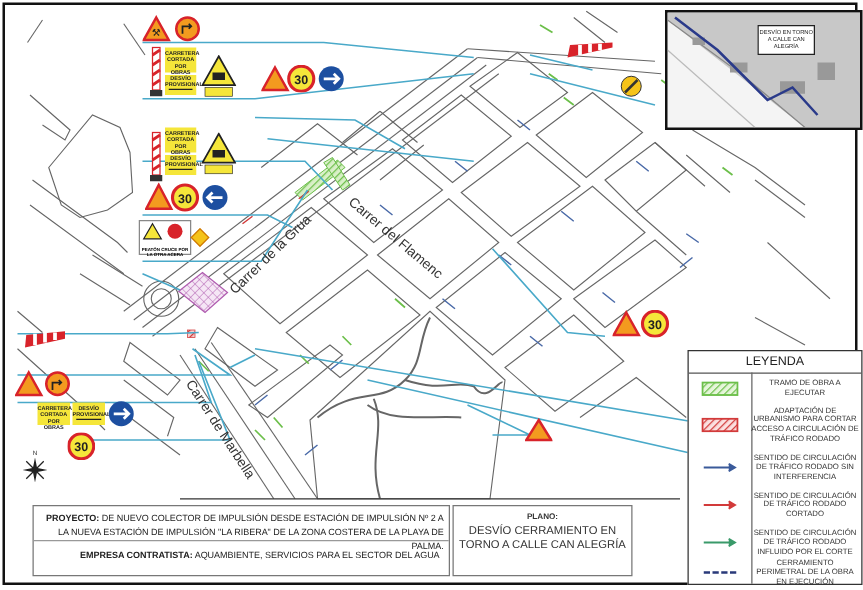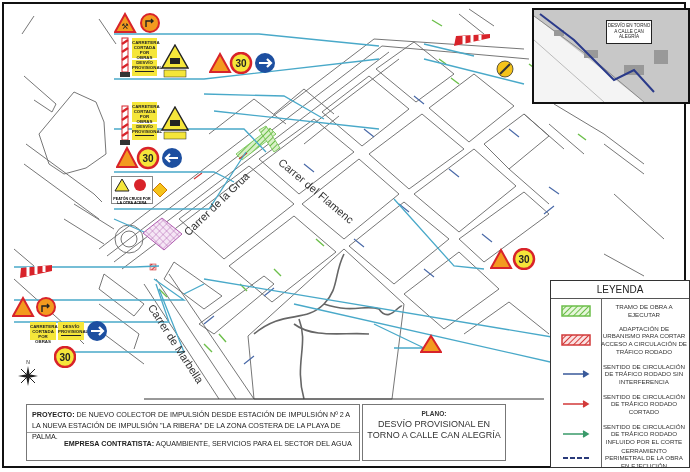--- a/index.html
+++ b/index.html
@@ -7,21 +7,21 @@
   #frame{position:absolute;left:2px;top:2px;width:684px;height:466px;border:2px solid #111;box-sizing:border-box;background:#fff;}
   svg.map{position:absolute;left:0;top:0;}
   .sign{position:absolute;}
   .legend{position:absolute;left:546px;top:276px;width:140px;height:188px;border:1.5px solid #333;background:#fff;box-sizing:border-box;}
   .legend-title{height:17px;border-bottom:1px solid #555;text-align:center;font-weight:normal;font-size:10px;line-height:17px;color:#222;}
   .legend-row{position:absolute;left:0;width:100%;display:flex;align-items:center;}
   .legend-sym{width:50px;display:flex;justify-content:center;align-items:center;}
   .legend-text{flex:1;font-size:6.2px;line-height:7.6px;text-align:center;color:#333;text-transform:uppercase;padding-right:2px;}
   .legend-divider{position:absolute;left:50px;top:17px;width:1px;height:169px;background:#666;}
   .project-box{position:absolute;left:22px;top:400px;width:334px;height:57px;border:1px solid #777;background:#fff;box-sizing:border-box;font-size:7.2px;color:#222;}
-  .project-row1{padding:4px 4px 2px 5px;line-height:11px;border-bottom:1px solid #999;height:28px;box-sizing:border-box;}
+  .project-row1{padding:4px 4px 2px 5px;line-height:11px;border-bottom:1px solid #999;height:28px;box-sizing:border-box;text-align:right;}
   .project-row2{padding:5px 4px 0 5px;line-height:11px;margin-left:32px;}
   .b{font-weight:bold;}
   .plano-box{position:absolute;left:358px;top:400px;width:144px;height:57px;border:1px solid #777;background:#fff;box-sizing:border-box;text-align:center;color:#333;}
   .plano-label{font-size:6.5px;font-weight:bold;margin-top:5px;}
   .plano-title{font-size:9px;line-height:11px;margin-top:2px;}
   .inset{position:absolute;left:528px;top:4px;width:158px;height:96px;border:2px solid #111;background:#f4f4f4;box-sizing:border-box;overflow:hidden;}
   .inset-label{position:absolute;left:72px;top:10px;width:46px;height:24px;border:1px solid #222;background:#fff;font-size:4.6px;line-height:5.5px;text-align:center;padding-top:2px;box-sizing:border-box;color:#222;}
   .street{position:absolute;font-size:11px;color:#333;white-space:nowrap;transform-origin:left bottom;}
   .ysign{position:absolute;background:#f5e63a;color:#222;font-size:4.4px;font-weight:bold;text-align:center;line-height:5px;box-sizing:border-box;}
 </style>
@@ -343,16 +343,16 @@
   <div class="project-row1">
     <span class="b">PROYECTO:</span><span> DE NUEVO COLECTOR DE IMPULSIÓN DESDE ESTACIÓN DE IMPULSIÓN Nº 2 A LA NUEVA ESTACIÓN DE IMPULSIÓN "LA RIBERA" DE LA ZONA COSTERA DE LA PLAYA DE PALMA.</span>
   </div>
   <div class="project-row2">
     <span class="b">EMPRESA CONTRATISTA:</span><span> AQUAMBIENTE, SERVICIOS PARA EL SECTOR DEL AGUA</span>
   </div>
 </div>
 
 <div class="plano-box">
   <div class="plano-label">PLANO:</div>
-  <div class="plano-title">DESVÍO PROVISIONAL EN TORNO A CALLE CAN ALEGRÍA</div>
+  <div class="plano-title">DESVÍO CERRAMIENTO EN TORNO A CALLE CAN ALEGRÍA</div>
 </div>
 
 </div>
 
 </body></html>

